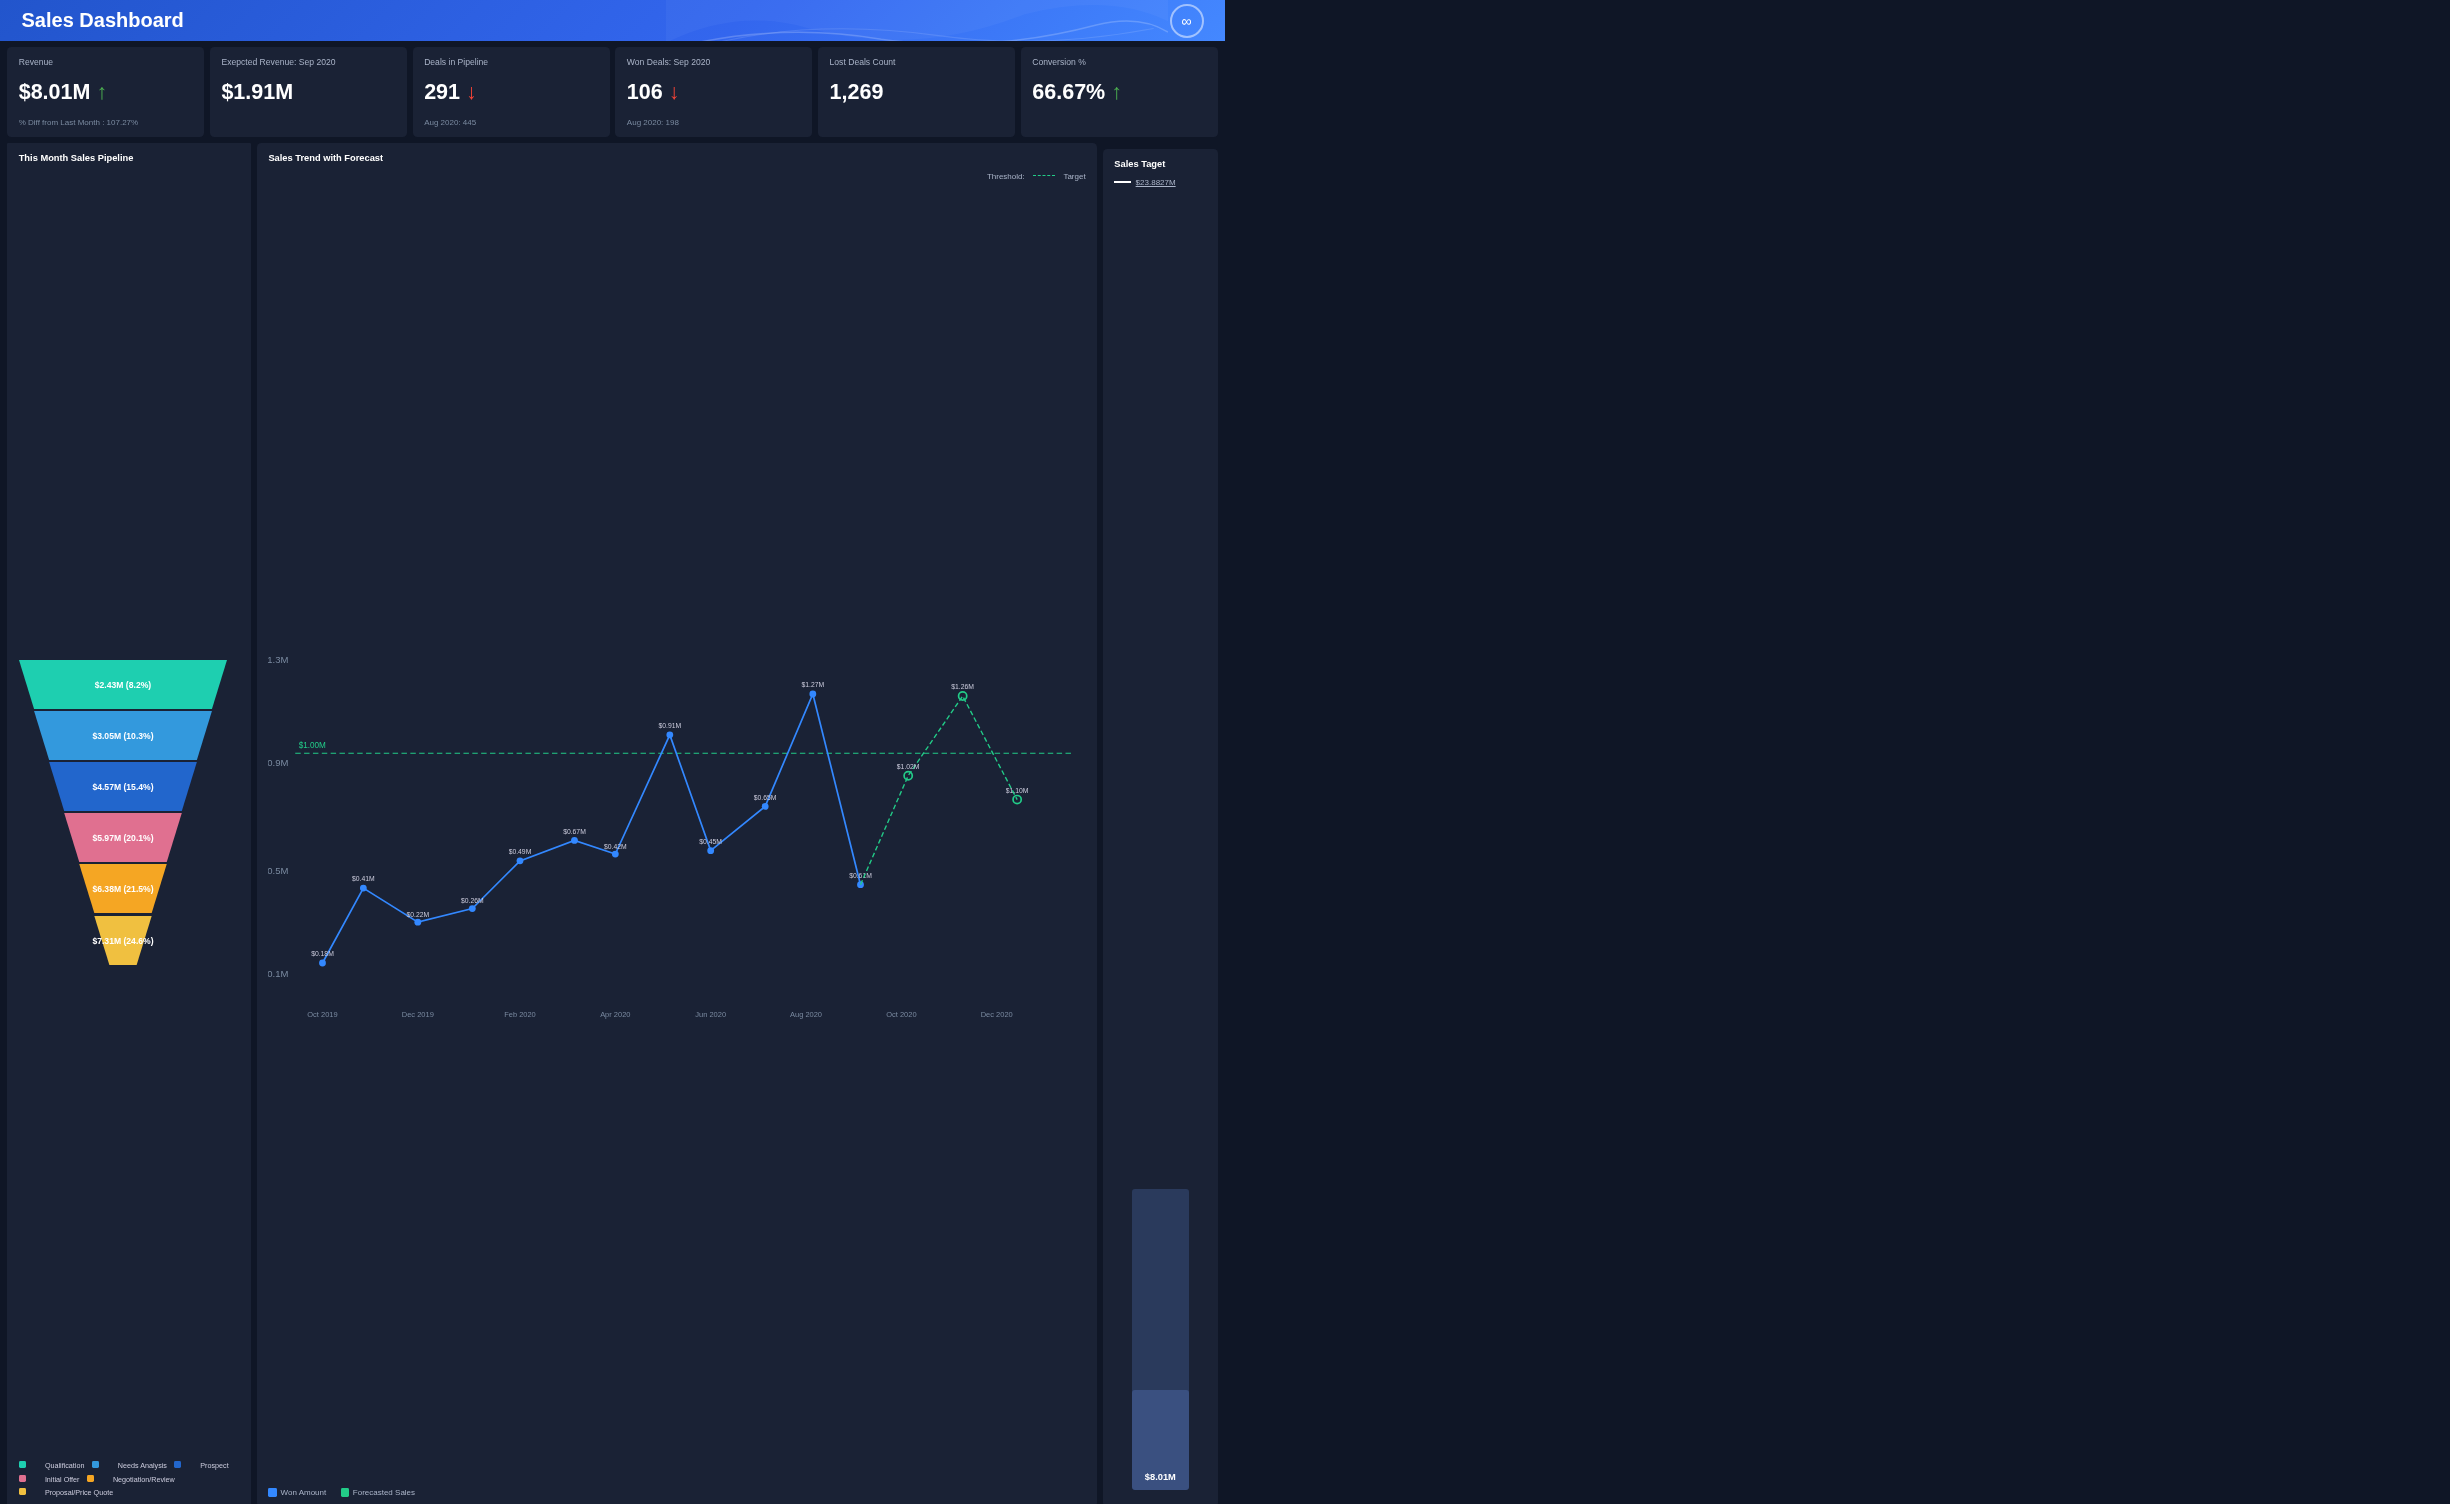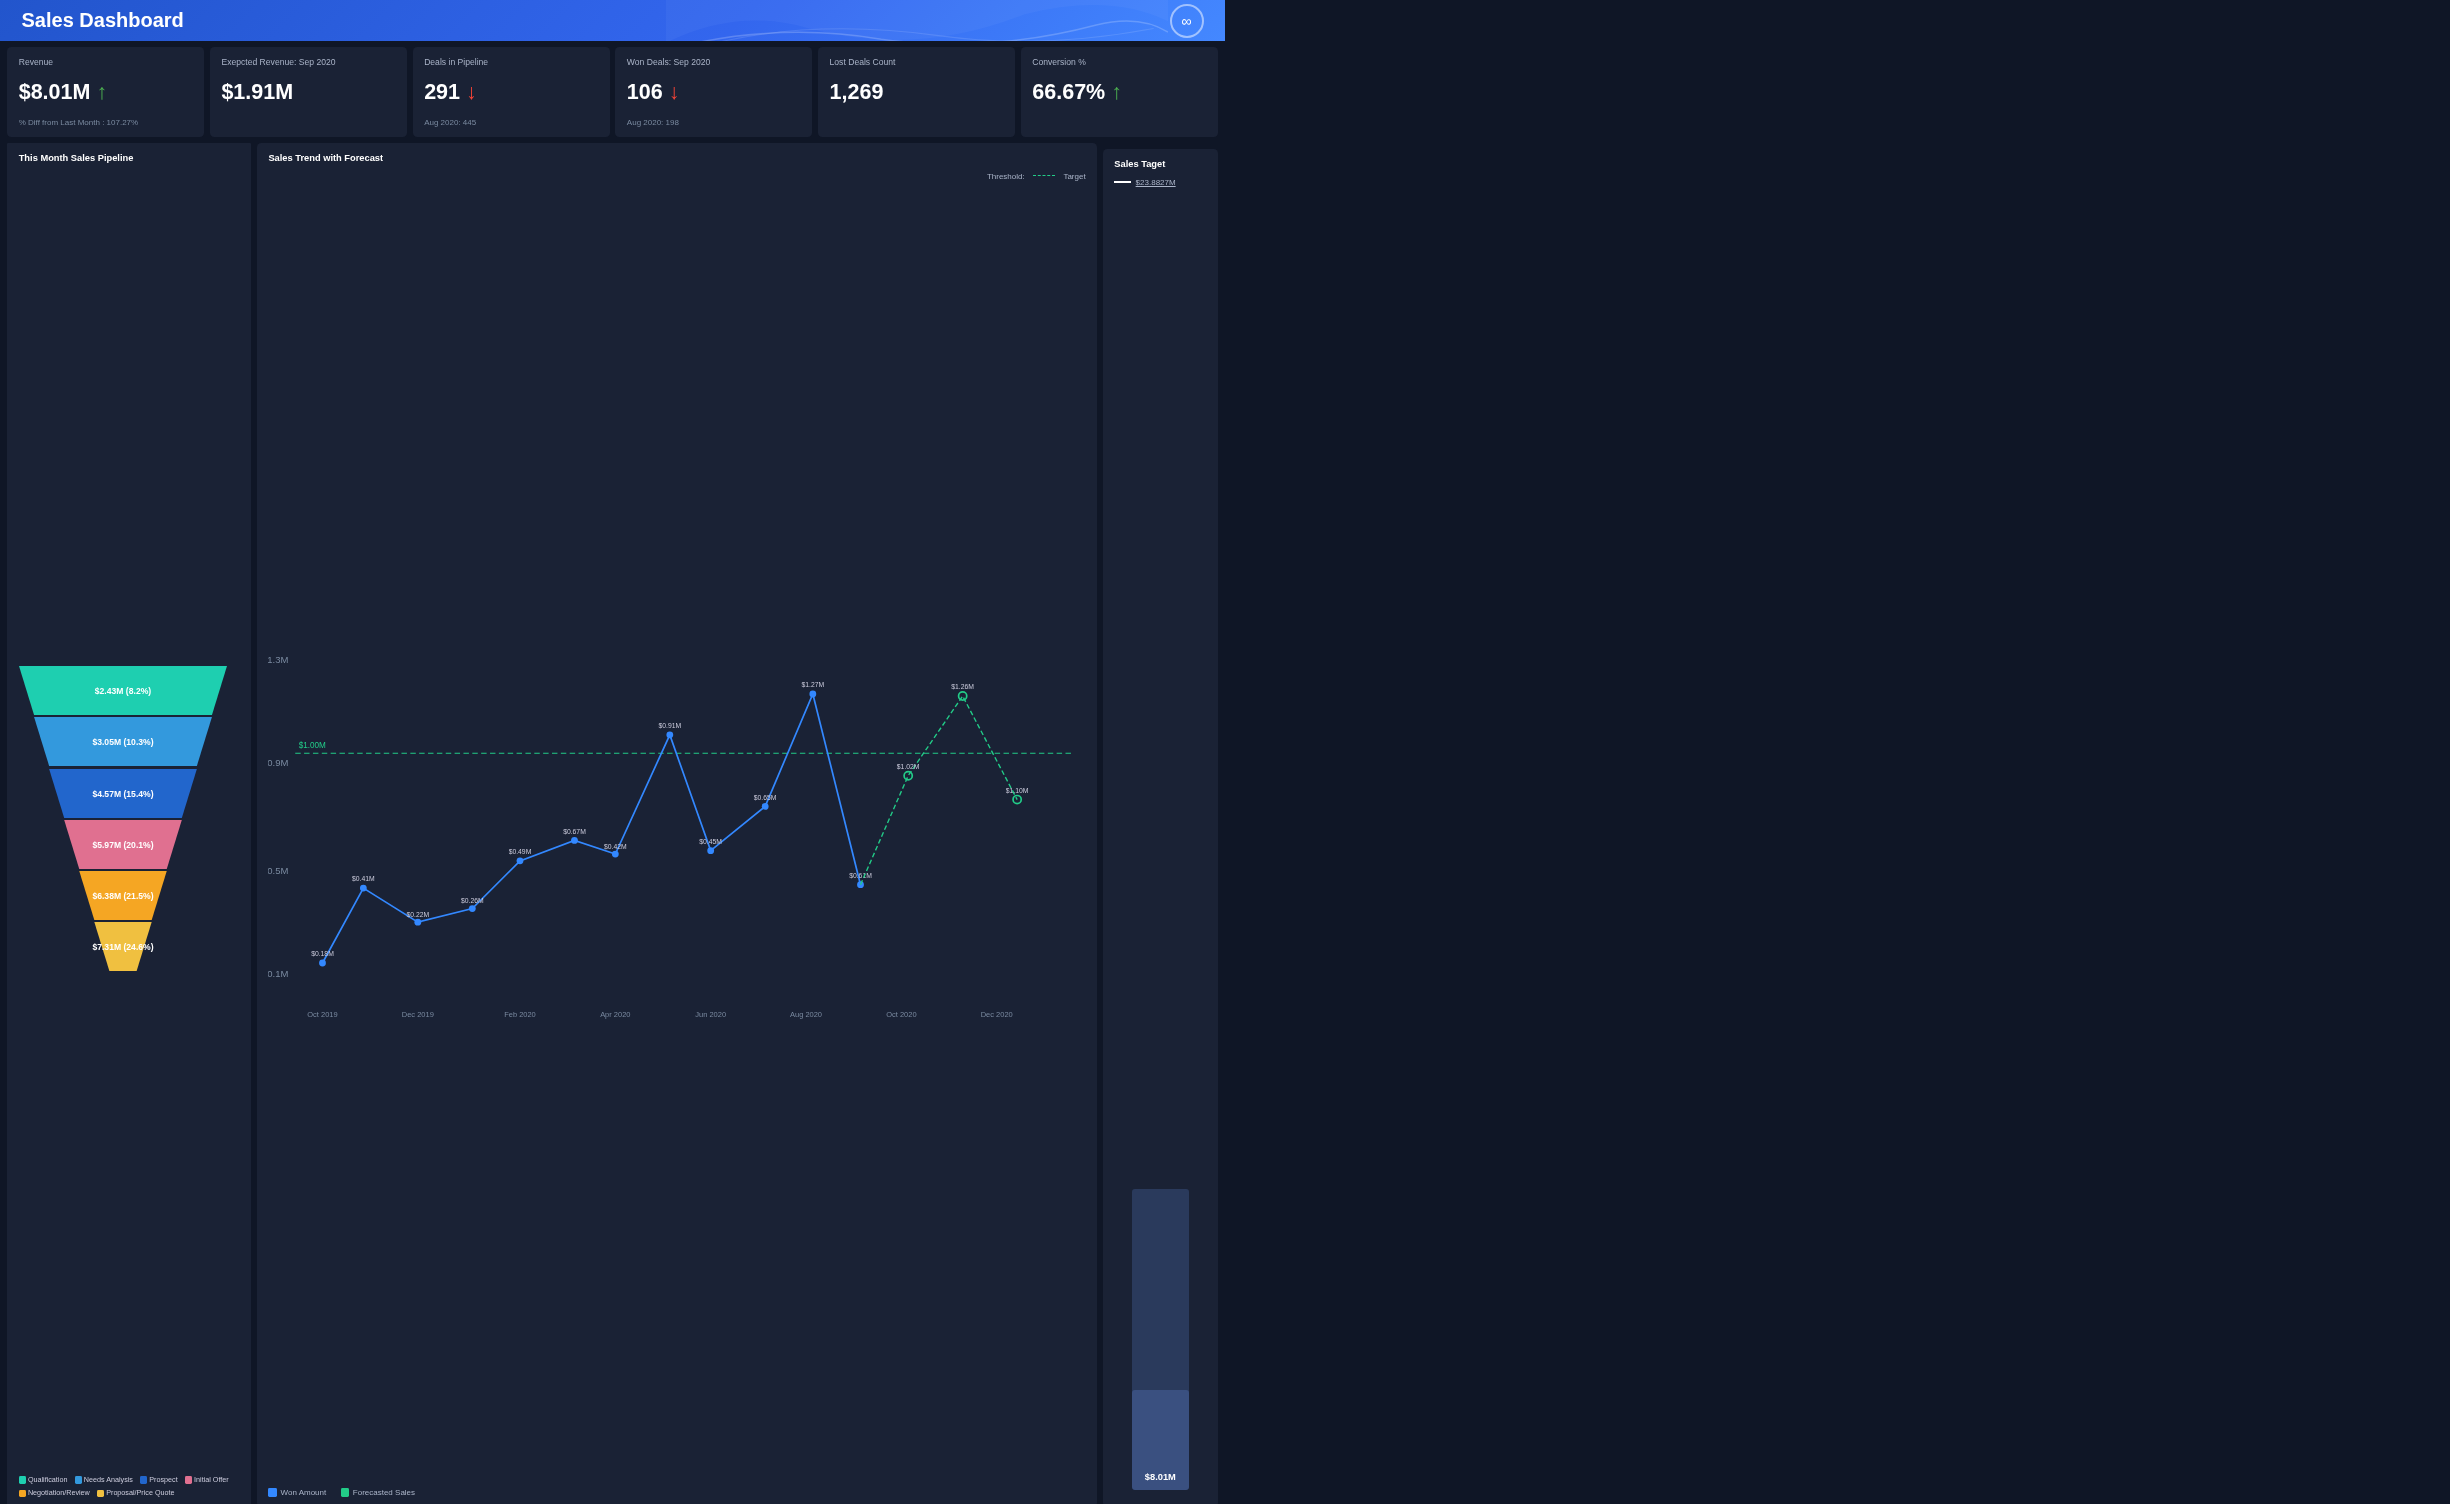--- a/index.html
+++ b/index.html
@@ -116,22 +116,22 @@
       gap: 2.2px;
     }
     .funnel-legend {
       display: flex;
       flex-wrap: wrap;
       gap: 4.3px 7.2px;
       margin-top: 8.6px;
     }
     .legend-item {
       display: flex;
-      align-items: flex-end;
-      gap: 2px;
+      align-items: flex-start;
+      gap: 19px;
       font-size: 7.2px;
       color: #ccd;
     }
     .legend-dot {
       width: 7.2px;
       height: 7.2px;
       border-radius: 1.4px;
       flex-shrink: 0;
     }
 

